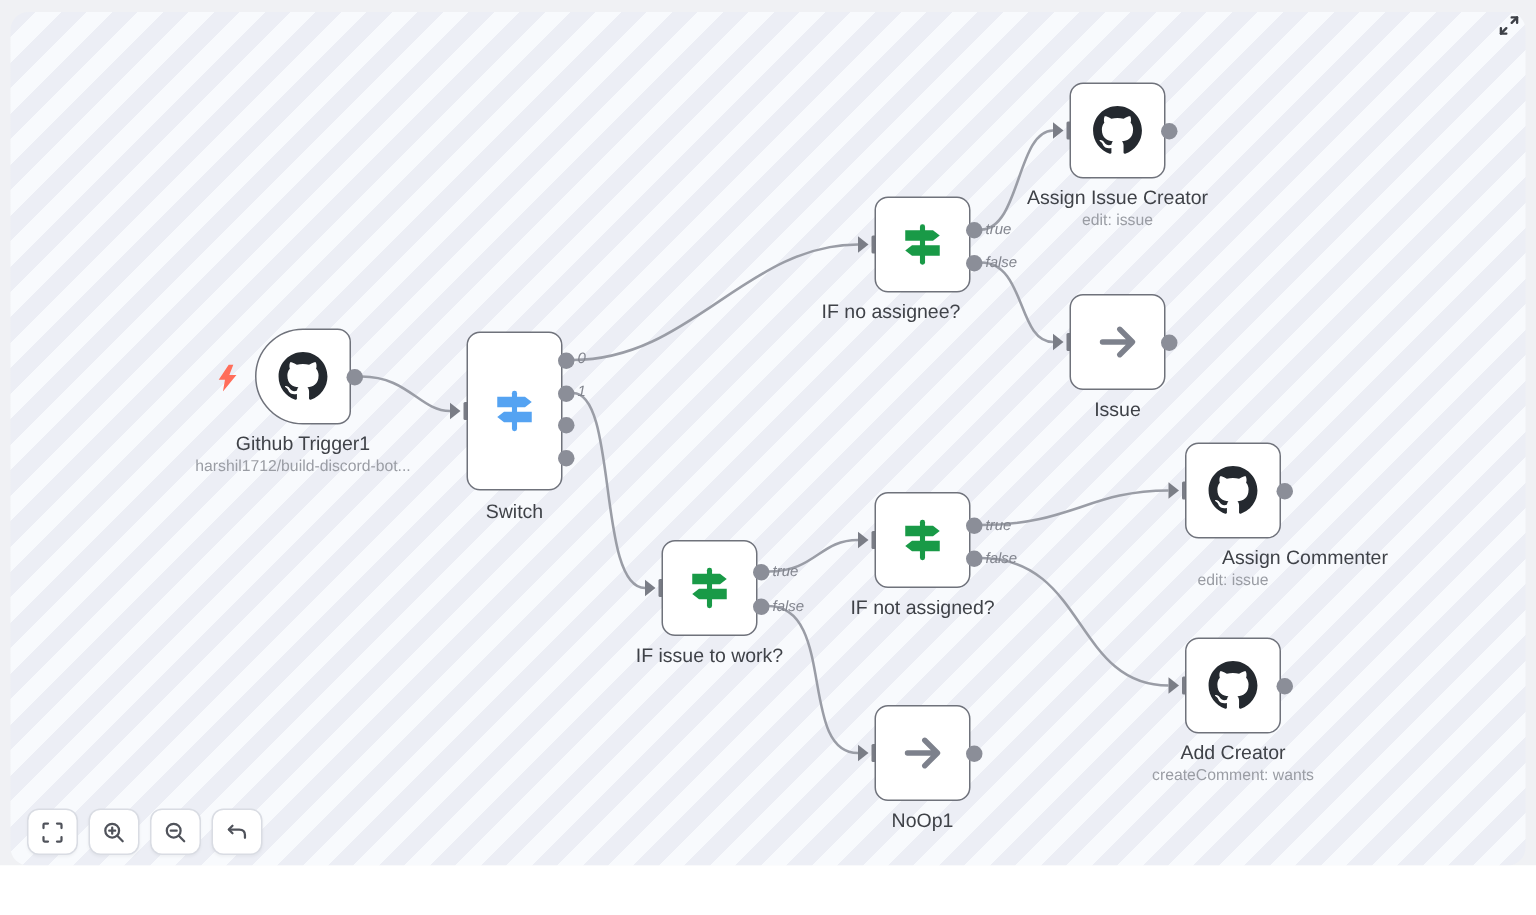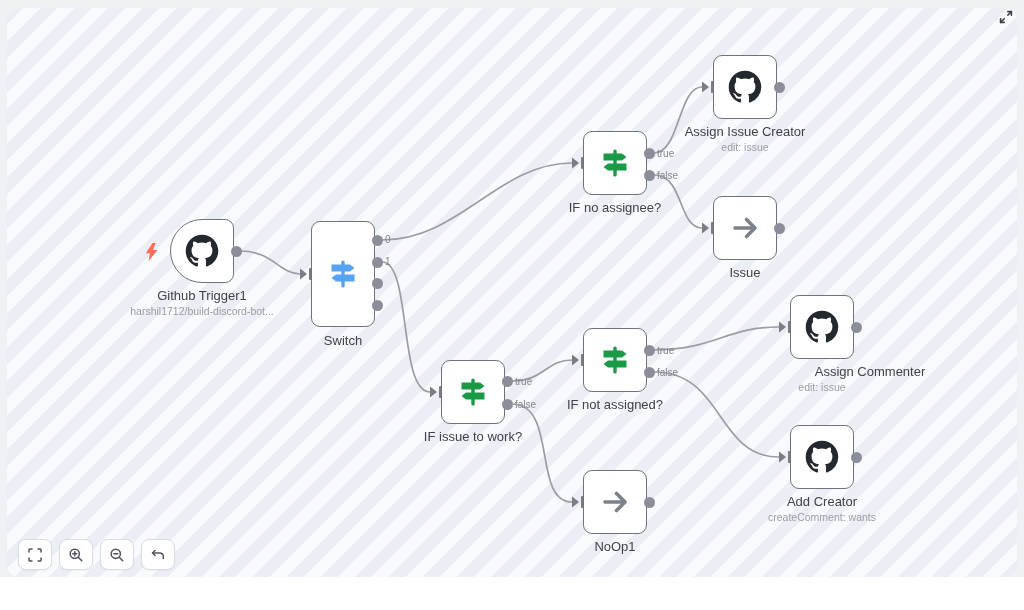--- a/index.html
+++ b/index.html
@@ -28,21 +28,21 @@
   .node--trigger{ border-radius:36px 10px 10px 36px; }
   .node--tall{ height:106px; }
 
   .node-label{ position:absolute; z-index:2; width:220px; transform:translateX(-50%);
                text-align:center; font-size:13px; color:var(--label); }
   .node-sublabel{ position:absolute; z-index:2; width:240px; transform:translateX(-50%);
                   text-align:center; font-size:10.5px; color:var(--sublabel); }
   .port-dot{ position:absolute; z-index:3; width:11px; height:11px; border-radius:50%;
              background:var(--port); cursor:crosshair; }
   .port-label{ position:absolute; z-index:3; font-size:10px; line-height:1;
-               color:#82858e; }
+               color:#82858e;font-style:italic; }
   .bolt{ position:absolute; z-index:2; }
 
   .controls{ position:absolute; left:18px; top:539px; z-index:4; display:flex; gap:7px; }
   .ctrl-btn{ width:34px; height:31px; background:#ffffff; border:1px solid var(--ctrl-border);
              border-radius:8px; display:flex; align-items:center; justify-content:center;
              cursor:pointer; box-shadow:0 1px 2px rgba(0,0,0,0.04); }
   .ctrl-btn svg{ stroke:#50535b; fill:none; stroke-width:1.5; stroke-linecap:round;
                  stroke-linejoin:round; }
 
   .expand-btn{ position:absolute; left:994px; top:5px; z-index:4; width:24px; height:24px;
@@ -135,21 +135,21 @@
 <div class="port-dot" style="left:372px;top:278px"></div>
 <div class="port-dot" style="left:372px;top:300px"></div>
 <span class="port-label" style="left:385px;top:235px">0</span>
 <span class="port-label" style="left:385px;top:257px">1</span>
 
 <div class="node" style="left:583px;top:131px">
   <svg width="32" height="32" style="color:var(--if-green)">
       <use href="#sym-signpost"></use>
     </svg>
 </div>
-<div class="node-label" style="left:615px;top:200px">IF no assignee?</div>
+<div class="node-label" style="left:594px;top:200px">IF no assignee?</div>
 <div class="port-dot" style="left:644px;top:148px"></div>
 <div class="port-dot" style="left:644px;top:170px"></div>
 <span class="port-label" style="left:657px;top:149px">true</span>
 <span class="port-label" style="left:657px;top:171px">false</span>
 
 <div class="node" style="left:713px;top:55px">
   <svg width="34" height="34" style="color:var(--gh)">
       <use href="#sym-github"></use>
     </svg>
 </div>

